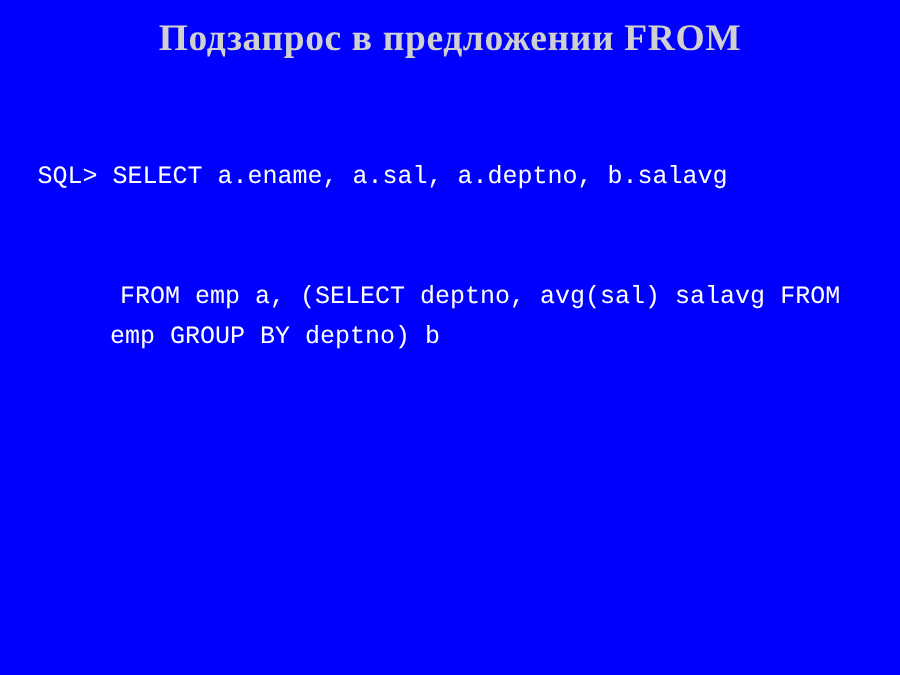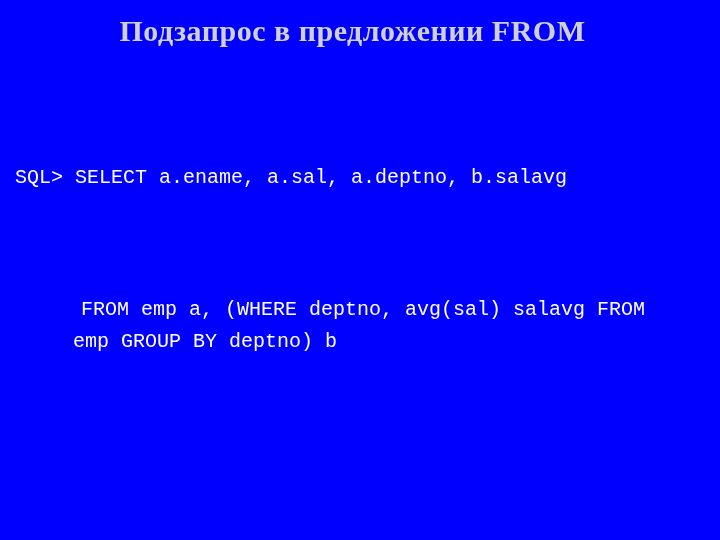--- a/index.html
+++ b/index.html
@@ -9,21 +9,21 @@
     height: 540px;
     background: #0000ff;
     font-family: "Courier New", monospace;
     color: #ffffff;
     overflow: hidden;
   }
   .slide {
     width: 720px;
     height: 540px;
     box-sizing: border-box;
-    padding: 12px 30px 0 15px;
+    padding: 12px 30px 0 30px;
   }
   .title {
     font-family: "Times New Roman", Georgia, serif;
     font-size: 30px;
     font-weight: bold;
     color: #d0d0d0;
     text-align: center;
     margin: 2px 0 14px 0;
     letter-spacing: 0.5px;
   }
@@ -31,34 +31,33 @@
     font-family: "Courier New", monospace;
     font-size: 20px;
     line-height: 1.6;
     white-space: pre;
     color: #ffffff;
   }
   .code .line {
     display: block;
     white-space: pre-wrap;
     word-break: break-word;
-    margin-top: 36px;
   }
   .indent1 { padding-left: 58px; text-indent: -28px; }
   .indent2 { padding-left: 52px; text-indent: -26px; }
 </style>
 </head>
 <body>
 
 <div class="slide">
   <div class="title">Подзапрос в предложении FROM</div>
 
   <div class="code">
     <span class="line">SQL&gt; SELECT a.ename, a.sal, a.deptno, b.salavg</span>
-    <span class="line indent1">   FROM emp a, (WHERE deptno, avg(sal) salavg FROM          emp GROUP BY deptno) b</span>
+    <span class="line indent1">   FROM emp a, (SELECT deptno, avg(sal) salavg FROM          emp GROUP BY deptno) b</span>
     <span class="line"> </span>
     
     
     
     
     
     
     
   </div>
 </div>

